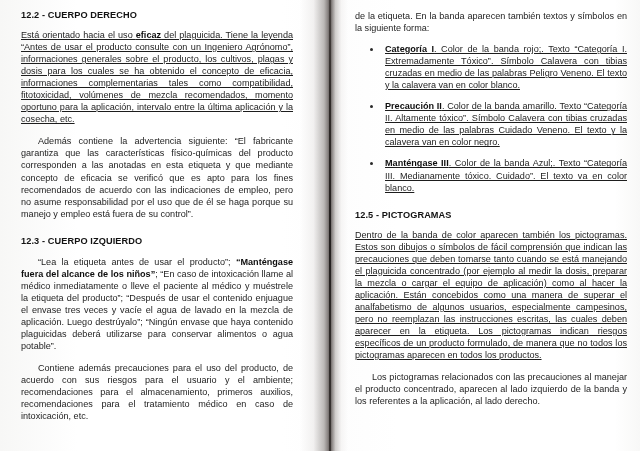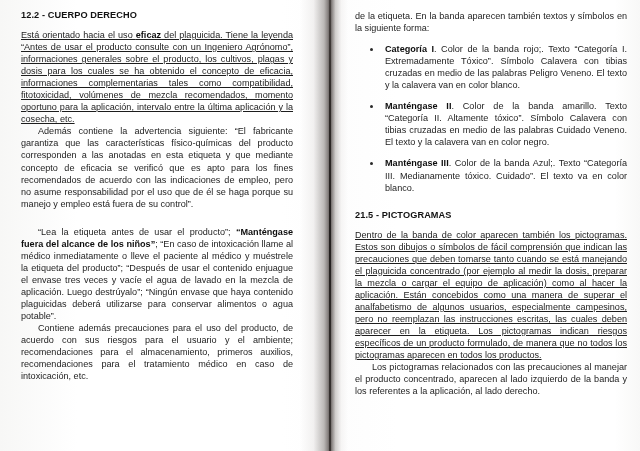--- a/index.html
+++ b/index.html
@@ -81,38 +81,39 @@
   p.body-text {
     font-size: 9.1px;
     line-height: 12.05px;
     margin: 0;
     text-align: justify;
     text-justify: inter-word;
     color: #1d1d1d;
     hyphens: none;
   }
   p.after-heading { margin-top: 9px; text-decoration: underline; }
-  p.para-gap { }
+  p.para-gap { margin-top: 10px; }
   p.indent { text-indent: 17px; }
 
   b, .bold { font-weight: bold; color: #0e0e0e; }
 
   ul.category-list {
     list-style: none;
     margin: 9px 0 0 0;
     padding: 0;
   }
   ul.category-list > li {
     position: relative;
     padding-left: 30px;
     margin-top: 9px;
     font-size: 9.1px;
     line-height: 12.05px;
     text-align: justify;
     color: #1d1d1d;
+    text-decoration: underline;
   }
   ul.category-list > li:first-child { margin-top: 0; }
   .bullet-dot {
     position: absolute;
     left: 15px;
     top: 4.5px;
     width: 3.4px;
     height: 3.4px;
     border-radius: 50%;
     background: #2a2a2a;
@@ -133,36 +134,37 @@
   <div id="paper-tint"></div>
 
   <div class="column" id="left-column">
     <div class="col-inner" id="left-inner">
         <div class="sec-block">
           <h2 class="section-heading">12.2 - CUERPO DERECHO</h2>
           <p class="body-text after-heading"><span>Está orientado hacia el uso </span><span class="bold">eficaz</span><span> del plaguicida. Tiene la leyenda “Antes de usar el producto consulte con un Ingeniero Agrónomo”, informaciones generales sobre el producto, los cultivos, plagas y dosis para los cuales se ha obtenido el concepto de eficacia, informaciones complementarias tales como compatibilidad, fitotoxicidad, volúmenes de mezcla recomendados, momento oportuno para la aplicación, intervalo entre la última aplicación y la cosecha, etc.</span></p>
           <p class="body-text indent para-gap"><span>Además contiene la advertencia siguiente: “El fabricante garantiza que las características físico-químicas del producto corresponden a las anotadas en esta etiqueta y que mediante concepto de eficacia se verificó que es apto para los fines recomendados de acuerdo con las indicaciones de empleo, pero no asume responsabilidad por el uso que de él se haga porque su manejo y empleo está fuera de su control”.</span></p>
         </div>
         <div class="sec-block">
+          <h2 class="section-heading">12.3 - CUERPO IZQUIERDO</h2>
           <p class="body-text indent para-gap"><span>“Lea la etiqueta antes de usar el producto”; </span><span class="bold">“Manténgase fuera del alcance de los niños”</span><span>; “En caso de intoxicación llame al médico inmediatamente o lleve el paciente al médico y muéstrele la etiqueta del producto”; “Después de usar el contenido enjuague el envase tres veces y vacíe el agua de lavado en la mezcla de aplicación. Luego destrúyalo”; “Ningún envase que haya contenido plaguicidas deberá utilizarse para conservar alimentos o agua potable”.</span></p>
           <p class="body-text indent para-gap"><span>Contiene además precauciones para el uso del producto, de acuerdo con sus riesgos para el usuario y el ambiente; recomendaciones para el almacenamiento, primeros auxilios, recomendaciones para el tratamiento médico en caso de intoxicación, etc.</span></p>
         </div>
       </div>
   </div>
 
   <div class="column" id="right-column">
     <div class="col-inner" id="right-inner">
         <p class="body-text"><span>de la etiqueta. En la banda aparecen también textos y símbolos en la siguiente forma:</span></p>
         <ul class="category-list">
           <li><span class="bullet-dot"></span><span class="bold">Categoría I</span><span>. Color de la banda rojo;. Texto “Categoría I. Extremadamente Tóxico”. Símbolo Calavera con tibias cruzadas en medio de las palabras Peligro Veneno. El texto y la calavera van en color blanco.</span></li>
-          <li><span class="bullet-dot"></span><span class="bold">Manténgase II</span><span>. Color de la banda amarillo. Texto “Categoría II. Altamente tóxico”. Símbolo Calavera con tibias cruzadas en medio de las palabras Cuidado Veneno. El texto y la calavera van en color negro.</span></li>
+          <li><span class="bullet-dot"></span><span class="bold">Precaución II</span><span>. Color de la banda amarillo. Texto “Categoría II. Altamente tóxico”. Símbolo Calavera con tibias cruzadas en medio de las palabras Cuidado Veneno. El texto y la calavera van en color negro.</span></li>
           <li><span class="bullet-dot"></span><span class="bold">Manténgase III</span><span>. Color de la banda Azul;. Texto “Categoría III. Medianamente tóxico. Cuidado”. El texto va en color blanco.</span></li>
         </ul>
         <div class="sec-block">
-          <h2 class="section-heading">21.5 - PICTOGRAMAS</h2>
+          <h2 class="section-heading">12.5 - PICTOGRAMAS</h2>
           <p class="body-text after-heading"><span>Dentro de la banda de color aparecen también los pictogramas. Estos son dibujos o símbolos de fácil comprensión que indican las precauciones que deben tomarse tanto cuando se está manejando el plaguicida concentrado (por ejemplo al medir la dosis, preparar la mezcla o cargar el equipo de aplicación) como al hacer la aplicación. Están concebidos como una manera de superar el analfabetismo de algunos usuarios, especialmente campesinos, pero no reemplazan las instrucciones escritas, las cuales deben aparecer en la etiqueta. Los pictogramas indican riesgos específicos de un producto formulado, de manera que no todos los pictogramas aparecen en todos los productos.</span></p>
           <p class="body-text indent para-gap"><span>Los pictogramas relacionados con las precauciones al manejar el producto concentrado, aparecen al lado izquierdo de la banda y los referentes a la aplicación, al lado derecho.</span></p>
         </div>
       </div>
   </div>
 
   <div id="gutter"></div>
   <div id="gutter-line"></div>
 
 </div>

